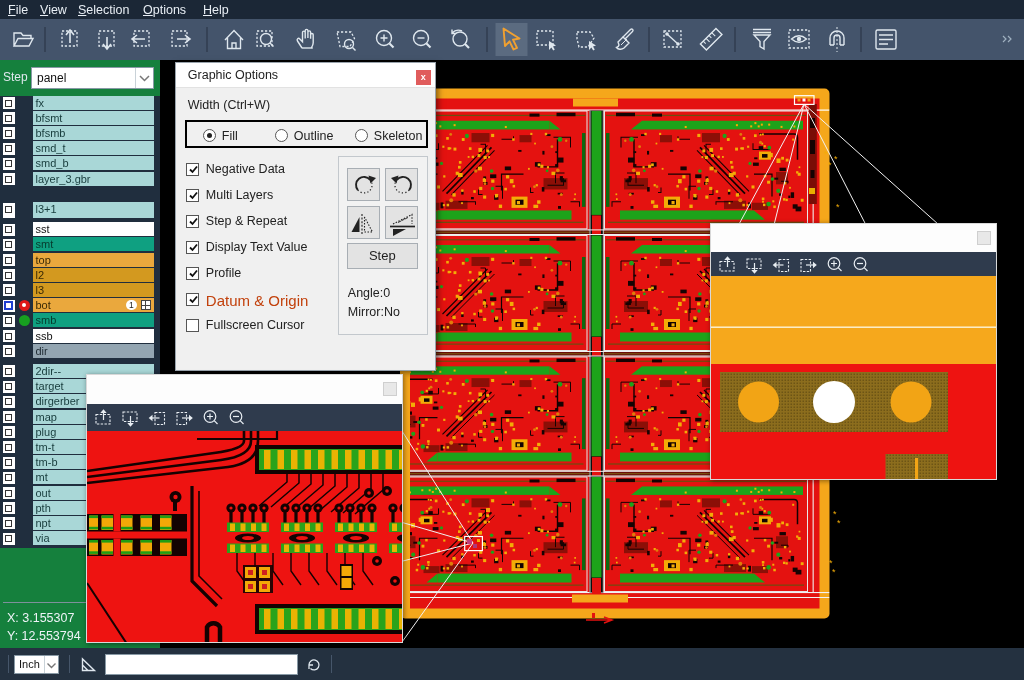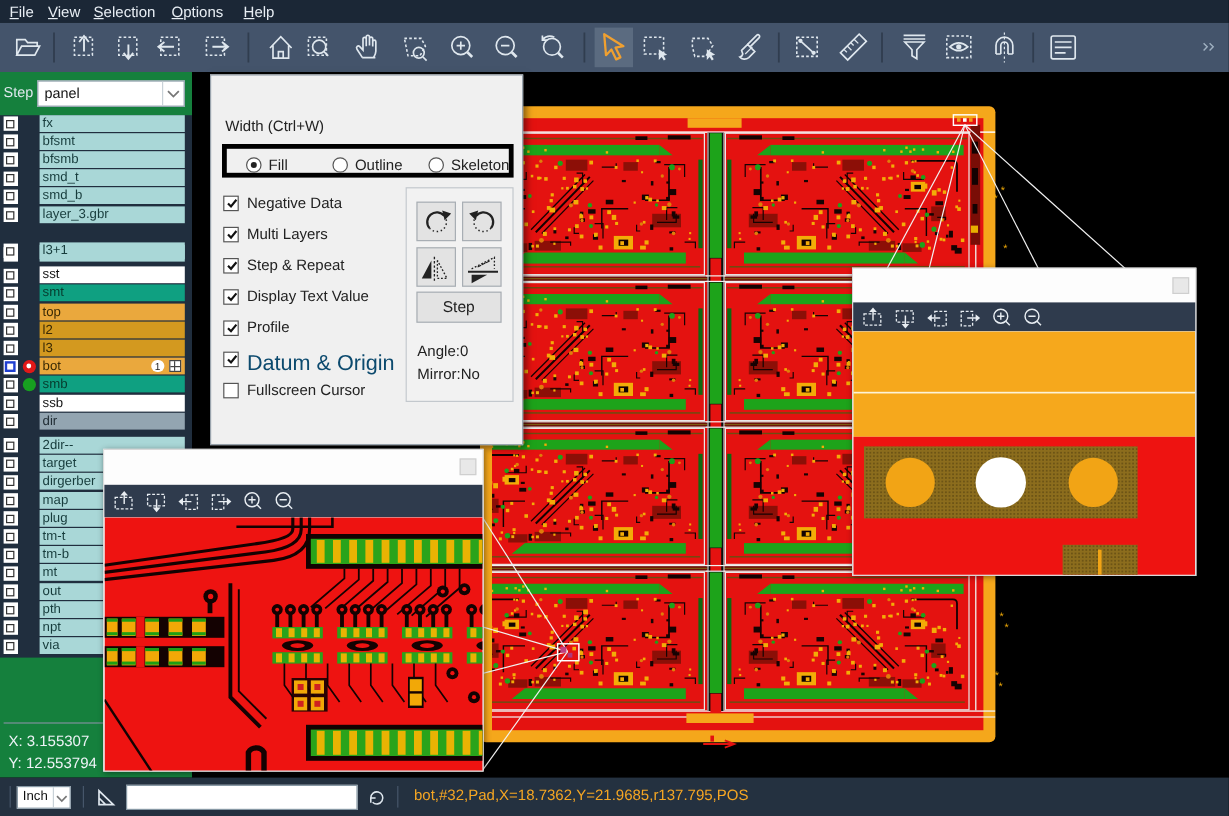--- a/index.html
+++ b/index.html
@@ -537,22 +537,26 @@
       <div style="position:absolute;left:2.5px;top:1.5px;width:12px;height:12px;background:#fff">
         <div style="position:absolute;left:2.5px;top:2.5px;width:7px;height:7px;border:1.4px solid #333;box-sizing:border-box"></div>
       </div>
       <div style="position:absolute;left:32.5px;top:0;width:121px;height:14.0px;background:#a9d7d7;color:#173c3c;font-size:11px;line-height:14.0px;padding-left:3px;box-sizing:border-box;overflow:hidden">via</div>
     </div>
 <div class="abs" style="left:3px;top:542px;width:154px;height:1px;background:#7e909c"></div>
 <div class="abs" style="left:7px;top:551px;color:#eef3f7;font-size:12.5px">X: 3.155307</div>
 <div class="abs" style="left:7px;top:569px;color:#eef3f7;font-size:12.5px">Y: 12.553794</div>
 </div>
 <div class="abs" style="left:174.8px;top:61.5px;width:261.4px;height:309px;background:#f0f0f0;border:1px solid #9aa4ad;box-shadow:2px 2px 6px rgba(0,0,0,0.5)">
+<div class="abs" style="left:0;top:0;width:100%;height:25.5px;background:#fff;border-bottom:1px solid #e2e2e2">
+      <span class="abs" style="left:12px;top:5px;font-size:12.5px;color:#222">Graphic Options</span>
+      <div class="abs" style="right:4.5px;top:7.5px;width:15px;height:15px;background:#e05c5c;color:#fff;font-size:9px;line-height:15px;text-align:center;font-weight:bold">x</div>
+    </div>
 <div class="abs" style="left:12px;top:35px;font-size:12.5px;color:#222">Width (Ctrl+W)</div>
-<div class="abs" style="left:9px;top:57px;width:243px;height:28.5px;border:4px solid #000000">
+<div class="abs" style="left:9px;top:57px;width:243px;height:28.5px;border:2px solid #000000">
 <div class="abs" style="left:16px;top:7px;width:13px;height:13px;border-radius:50%;background:#fff;border:1.3px solid #555">
         <div class="abs" style="left:3.5px;top:3.5px;width:5px;height:5px;border-radius:50%;background:#222"></div>
       </div>
       <span class="abs" style="left:35px;top:7px;font-size:12.5px;color:#222">Fill</span>
 <div class="abs" style="left:88px;top:7px;width:13px;height:13px;border-radius:50%;background:#fff;border:1.3px solid #555"></div>
       <span class="abs" style="left:107px;top:7px;font-size:12.5px;color:#222">Outline</span>
 <div class="abs" style="left:168px;top:7px;width:13px;height:13px;border-radius:50%;background:#fff;border:1.3px solid #555"></div>
       <span class="abs" style="left:187px;top:7px;font-size:12.5px;color:#222">Skeleton</span>
 </div>
 <div class="abs" style="left:10.5px;top:100px;width:13px;height:13px;background:#fff;border:1.2px solid #555">
@@ -583,21 +587,21 @@
       <svg class="abs" style="left:1px;top:0px" width="11" height="11" viewBox="0 0 11 11">
         <path d="M2,5.5 L4.5,8 L9,2.5" fill="none" stroke="#111" stroke-width="1.8"></path>
       </svg>
     </div>
     <span class="abs" style="left:30px;top:203px;font-size:12.5px;color:#222">Profile</span>
 <div class="abs" style="left:10.5px;top:230px;width:13px;height:13px;background:#fff;border:1.2px solid #555">
       <svg class="abs" style="left:1px;top:0px" width="11" height="11" viewBox="0 0 11 11">
         <path d="M2,5.5 L4.5,8 L9,2.5" fill="none" stroke="#111" stroke-width="1.8"></path>
       </svg>
     </div>
-    <span class="abs" style="left:30px;top:229px;font-size:18px;color:#0c4a6e">Datum &amp; Origin</span>
+    <span class="abs" style="left:30px;top:229px;font-size:15px;color:#c2410c">Datum &amp; Origin</span>
 <div class="abs" style="left:10.5px;top:256px;width:13px;height:13px;background:#fff;border:1.2px solid #555"></div>
     <span class="abs" style="left:30px;top:255px;font-size:12.5px;color:#222">Fullscreen Cursor</span>
 <div class="abs" style="left:162px;top:93px;width:90px;height:179px;background:#f2f2f2;border:1px solid #c3c8cd">
 <div class="abs" style="left:8px;top:11px;width:33px;height:33px;background:#e3e3e3;border:1px solid #a8aeb4;text-align:center"><svg width="33" height="33" viewBox="0 0 33 33">
           <path d="M9.9,21.1 A8,8 0 1 1 22.2,10.8" fill="none" stroke="#222" stroke-width="1.9"></path>
           <path d="M9.9,21.1 A8,8 0 0 0 22.2,10.8" fill="none" stroke="#222" stroke-width="1.2" stroke-dasharray="1.2,2.2"></path>
           <path d="M20.5,6.5 L28,9 L22.5,14.5 Z" fill="#222"></path>
         </svg></div>
 <div class="abs" style="left:46px;top:11px;width:33px;height:33px;background:#e3e3e3;border:1px solid #a8aeb4;text-align:center"><svg width="33" height="33" viewBox="0 0 33 33">
           <path d="M23.1,21.1 A8,8 0 1 0 10.8,10.8" fill="none" stroke="#222" stroke-width="1.9"></path>
@@ -913,13 +917,12 @@
     </div>
 <div class="abs" style="left:69px;top:7px;width:1px;height:18px;background:#46566a"></div>
 <svg class="abs" style="left:80px;top:8px" width="18" height="17" viewBox="0 0 18 17">
       <path d="M2.5,14.5 V3 L14.5,14.5 Z M2.5,9 l5.5,5.5" fill="none" stroke="#dfe7ee" stroke-width="1.4"></path>
     </svg>
 <div class="abs" style="left:105px;top:6px;width:193px;height:21px;background:#fff;border:1px solid #8899a5"></div>
 <svg class="abs" style="left:306px;top:9px" width="16" height="16" viewBox="0 0 16 16">
       <path d="M3,8 a5,5 0 1 1 1.5,3.5 M3,12 v-4 h4" fill="none" stroke="#dfe7ee" stroke-width="1.3"></path>
     </svg>
 <div class="abs" style="left:331px;top:7px;width:1px;height:18px;background:#46566a"></div>
-<div class="abs" style="left:345px;top:8px;font-size:12.5px;color:#f5a623">bot,#32,Pad,X=18.7362,Y=21.9685,r137.795,POS</div>
 </div>
 </body></html>

